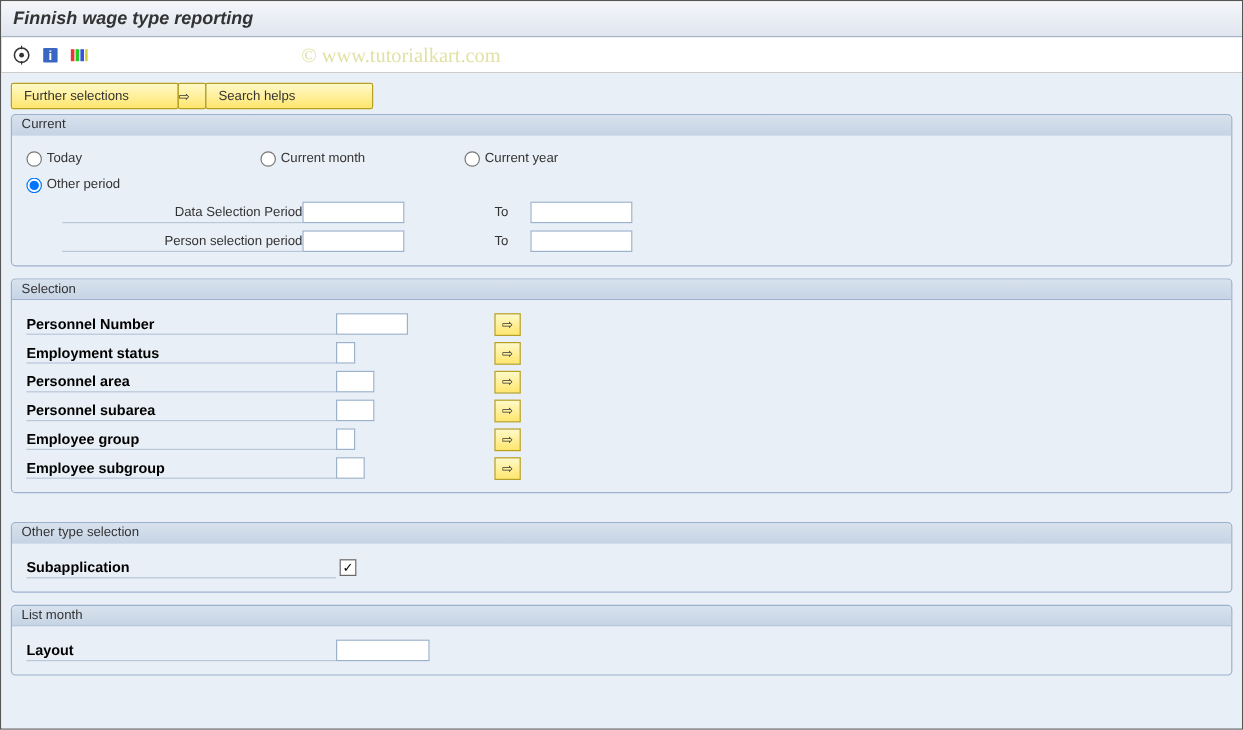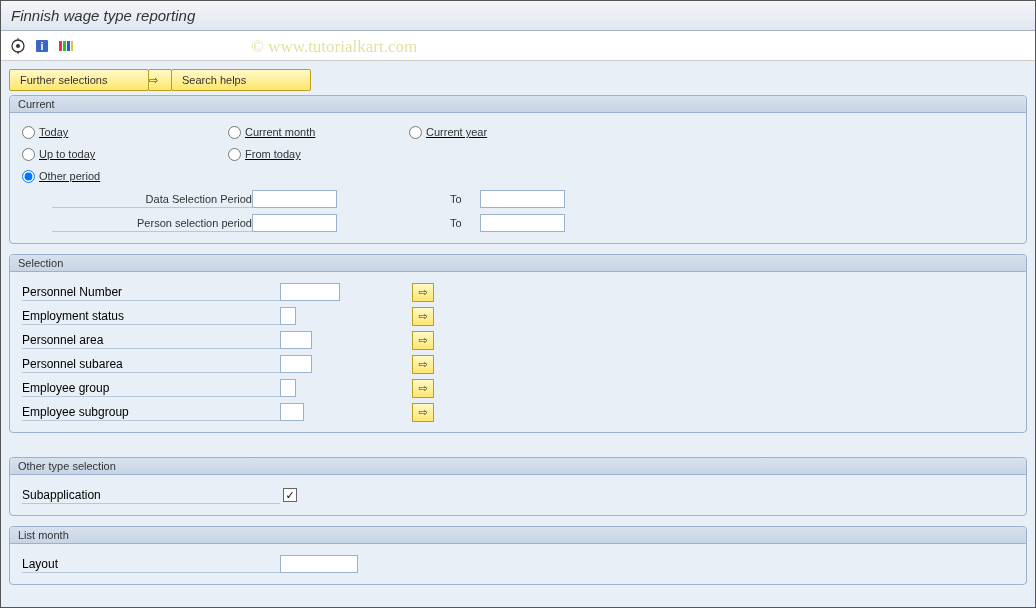--- a/index.html
+++ b/index.html
@@ -11,21 +11,21 @@
       height: 608px;
       border: 1px solid #555;
       overflow: hidden;
       position: relative;
     }
     .titlebar {
       background: linear-gradient(to bottom, #f4f6fa, #e0e6ef);
       border-bottom: 1px solid #a8b4c4;
       padding: 6px 10px;
       font-size: 15px;
-      font-weight: normal;
+      font-weight: bold;
       font-style: italic;
       color: #333;
     }
     .toolbar {
       padding: 4px 8px;
       border-bottom: 1px solid #ccc;
       display: flex;
       align-items: center;
       gap: 6px;
       height: 30px;
@@ -79,23 +79,22 @@
       padding: 2px 8px;
       font-size: 11px;
       color: #333;
     }
     .groupbox-body {
       padding: 8px 12px;
     }
     .radio-row {
       display: flex;
       align-items: center;
-      gap: 11px;
+      gap: 0;
       height: 22px;
-      text-decoration: underline;
     }
     .radio-cell {
       display: flex;
       align-items: center;
       gap: 4px;
       font-size: 11px;
       color: #333;
     }
     .radio-cell input[type="radio"] { cursor: pointer; }
     .col1 { width: 195px; }
@@ -123,21 +122,21 @@
     .underline-label {
       border-bottom: 1px solid #b7c6d9;
       display: inline-block;
       height: 18px;
       line-height: 18px;
     }
     .to-label {
       width: 30px;
       font-size: 11px;
       color: #333;
-      margin-left: 113px;
+      margin-left: 75px;
     }
     .arrow-btn {
       width: 22px;
       height: 19px;
       background: linear-gradient(to bottom, #fff9c8, #ffe66e);
       border: 1px solid #b8a020;
       display: inline-flex;
       align-items: center;
       justify-content: center;
       cursor: pointer;
@@ -158,21 +157,21 @@
     .watermark {
       position: absolute;
       top: 36px;
       left: 250px;
       font-size: 17px;
       color: rgba(200,200,90,0.55);
       font-family: Liberation Serif, serif;
       pointer-events: none;
       z-index: 100;
     }
-    .sel-label-col { width: 258px; }
+    .sel-label-col { width: 258px; font-weight: bold; }
     .sel-input-col { width: 70px; display:flex; }
     .sel-gap      { width: 62px; }
   </style>
 </head>
 <body>
 
 <div class="titlebar">Finnish wage type reporting</div>
 
 <div class="toolbar">
   <span class="tb-icon">
@@ -227,30 +226,20 @@
           <input type="radio" name="period" style="">
           <span>Current month</span>
         </label>
         <label class="radio-cell col3">
           <input type="radio" name="period" style="">
           <span>Current year</span>
         </label>
       </div>
       <div class="radio-row">
         <label class="radio-cell col1">
-          <input type="radio" name="period" style="">
-          <span>Up to today</span>
-        </label>
-        <label class="radio-cell col2">
-          <input type="radio" name="period" style="">
-          <span>From today</span>
-        </label>
-      </div>
-      <div class="radio-row">
-        <label class="radio-cell col1">
           <input type="radio" name="period" checked="" style="">
           <span>Other period</span>
         </label>
       </div>
       <div class="form-row">
         <span class="form-label">
           <span class="underline-label" style="width:200px">Data Selection Period</span>
         </span>
         <input class="sap-input" style="width: 85px;" value="">
         <span class="to-label">To</span>

